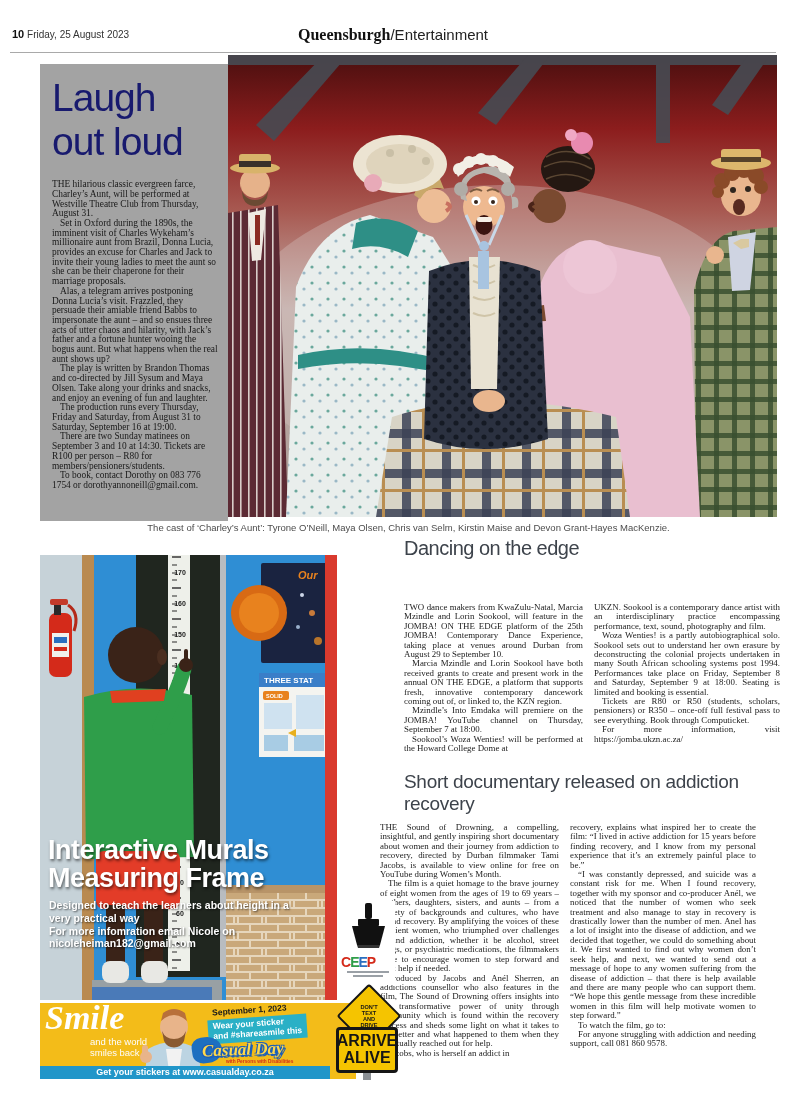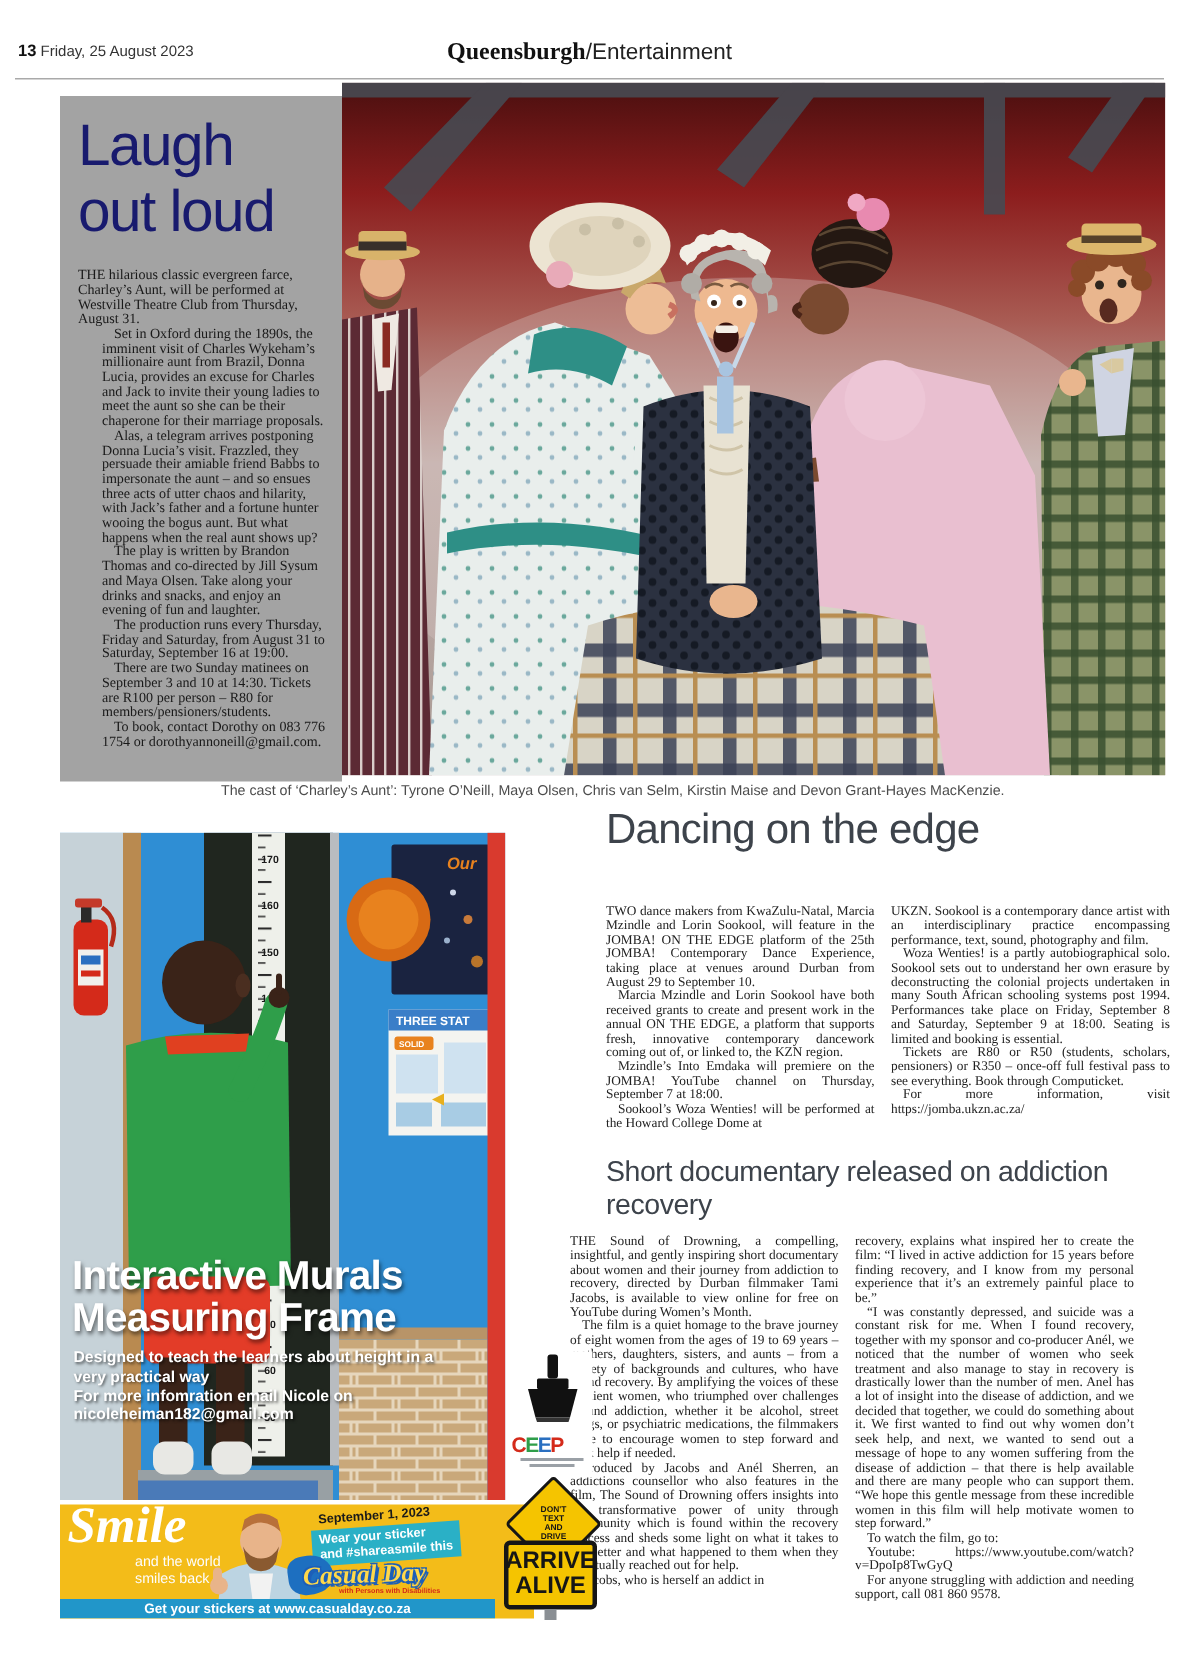--- a/index.html
+++ b/index.html
@@ -14,29 +14,29 @@
   .hdr-center .qb{font-family:"Liberation Serif",serif;font-weight:700;font-size:16px;color:#111;}
   .hdr-center .ent{font-family:"Liberation Sans",sans-serif;font-weight:400;font-size:15px;color:#222;}
   .hdr-rule{top:52px;left:10px;width:766px;border-top:1px solid #a9a9a9;height:0;}
 
   
   .laugh-box{left:40px;top:64px;width:188px;height:457px;background:#a3a3a3;box-sizing:border-box;
              padding:10px 10px 8px 12px;}
   .laugh-title{font-family:"Liberation Sans",sans-serif;font-size:39px;line-height:1.13;color:#181a6e;
                letter-spacing:-1px;margin:2px 0 16px 0;}
   .laugh-box p{font-size:9.4px;line-height:9.7px;margin:0;text-align:left;color:#191919;}
-  .laugh-box p + p{text-indent:8px;margin-left:16px;}
+  .laugh-box p + p{text-indent:8px;}
 
   
   .cast-photo{left:228px;top:55px;width:549px;height:462px;overflow:hidden;}
   .caption{left:40px;top:522px;width:737px;text-align:center;font-family:"Liberation Sans",sans-serif;
            font-size:9.5px;color:#4c4c4c;}
 
   
-  .h-dancing{left:404px;top:537px;font-family:"Liberation Sans",sans-serif;font-size:28px;
+  .h-dancing{left:404px;top:537px;font-family:"Liberation Sans",sans-serif;font-size:20px;
              color:#3d434b;letter-spacing:-0.5px;}
   .h-doc{left:404px;top:771px;font-family:"Liberation Sans",sans-serif;font-size:19px;color:#3d434b;
          letter-spacing:-0.3px;}
 
   
   .cols{display:flex;gap:11px;}
   .cols .col{width:179px;margin-top:24px;}
   .cols .col:last-child{width:186px;}
   .cols p{font-size:8.9px;line-height:9.4px;margin:0;text-align:justify;color:#222;}
   .cols p + p{text-indent:8px;}
@@ -96,21 +96,21 @@
   .arrive span{font-family:"Liberation Sans",sans-serif;font-weight:700;font-size:16px;
                line-height:1.05;color:#161616;}
   .sign-post{position:absolute;left:27px;top:83px;width:8px;height:7px;background:#8a8f94;}
 </style>
 </head>
 <body>
 
 <div id="page">
 
   <div class="abs hdr-left">
-    <b>13</b>
+    <b>10</b>
     <span>Friday, 25 August 2023</span>
   </div>
   <div class="abs hdr-center">
     <span class="qb">Queensburgh</span><span class="ent">/Entertainment</span>
   </div>
   <div class="abs hdr-rule"></div>
 
   <div class="abs laugh-box">
     <div class="laugh-title">
       <div>Laugh</div>
@@ -291,21 +291,20 @@
     <div class="col">
       <p>THE Sound of Drowning, a compelling, insightful, and gently inspiring short documentary about women and their journey from addiction to recovery, directed by Durban filmmaker Tami Jacobs, is available to view online for free on YouTube during Women’s Month.</p>
       <p>The film is a quiet homage to the brave journey of eight women from the ages of 19 to 69 years – mothers, daughters, sisters, and aunts – from a variety of backgrounds and cultures, who have found recovery. By amplifying the voices of these resilient women, who triumphed over challenges around addiction, whether it be alcohol, street drugs, or psychiatric medications, the filmmakers hope to encourage women to step forward and seek help if needed.</p>
       <p>Produced by Jacobs and Anél Sherren, an addictions counsellor who also features in the film, The Sound of Drowning offers insights into the transformative power of unity through community which is found within the recovery process and sheds some light on what it takes to get better and what happened to them when they eventually reached out for help.</p>
       <p>Jacobs, who is herself an addict in</p>
     </div>
     <div class="col">
       <p>recovery, explains what inspired her to create the film: “I lived in active addiction for 15 years before finding recovery, and I know from my personal experience that it’s an extremely painful place to be.”</p>
       <p>“I was constantly depressed, and suicide was a constant risk for me. When I found recovery, together with my sponsor and co-producer Anél, we noticed that the number of women who seek treatment and also manage to stay in recovery is drastically lower than the number of men. Anel has a lot of insight into the disease of addiction, and we decided that together, we could do something about it. We first wanted to find out why women don’t seek help, and next, we wanted to send out a message of hope to any women suffering from the disease of addiction – that there is help available and there are many people who can support them. “We hope this gentle message from these incredible women in this film will help motivate women to step forward.”</p>
       <p>To watch the film, go to:</p>
-      <p>Youtube: https://www.youtube.com/watch?v=DpoIp8TwGyQ</p>
       <p>For anyone struggling with addiction and needing support, call 081 860 9578.</p>
     </div>
   </div>
 
   <div class="abs mural">
     <svg width="297" height="445" viewBox="0 0 297 445">
       <defs>
         <pattern id="ticks" width="22" height="31" patternUnits="userSpaceOnUse">
           <line x1="0" y1="2" x2="9" y2="2" stroke="#2a2a2a" stroke-width="1.4"></line>
           <line x1="0" y1="10" x2="5" y2="10" stroke="#2a2a2a" stroke-width="1"></line>

